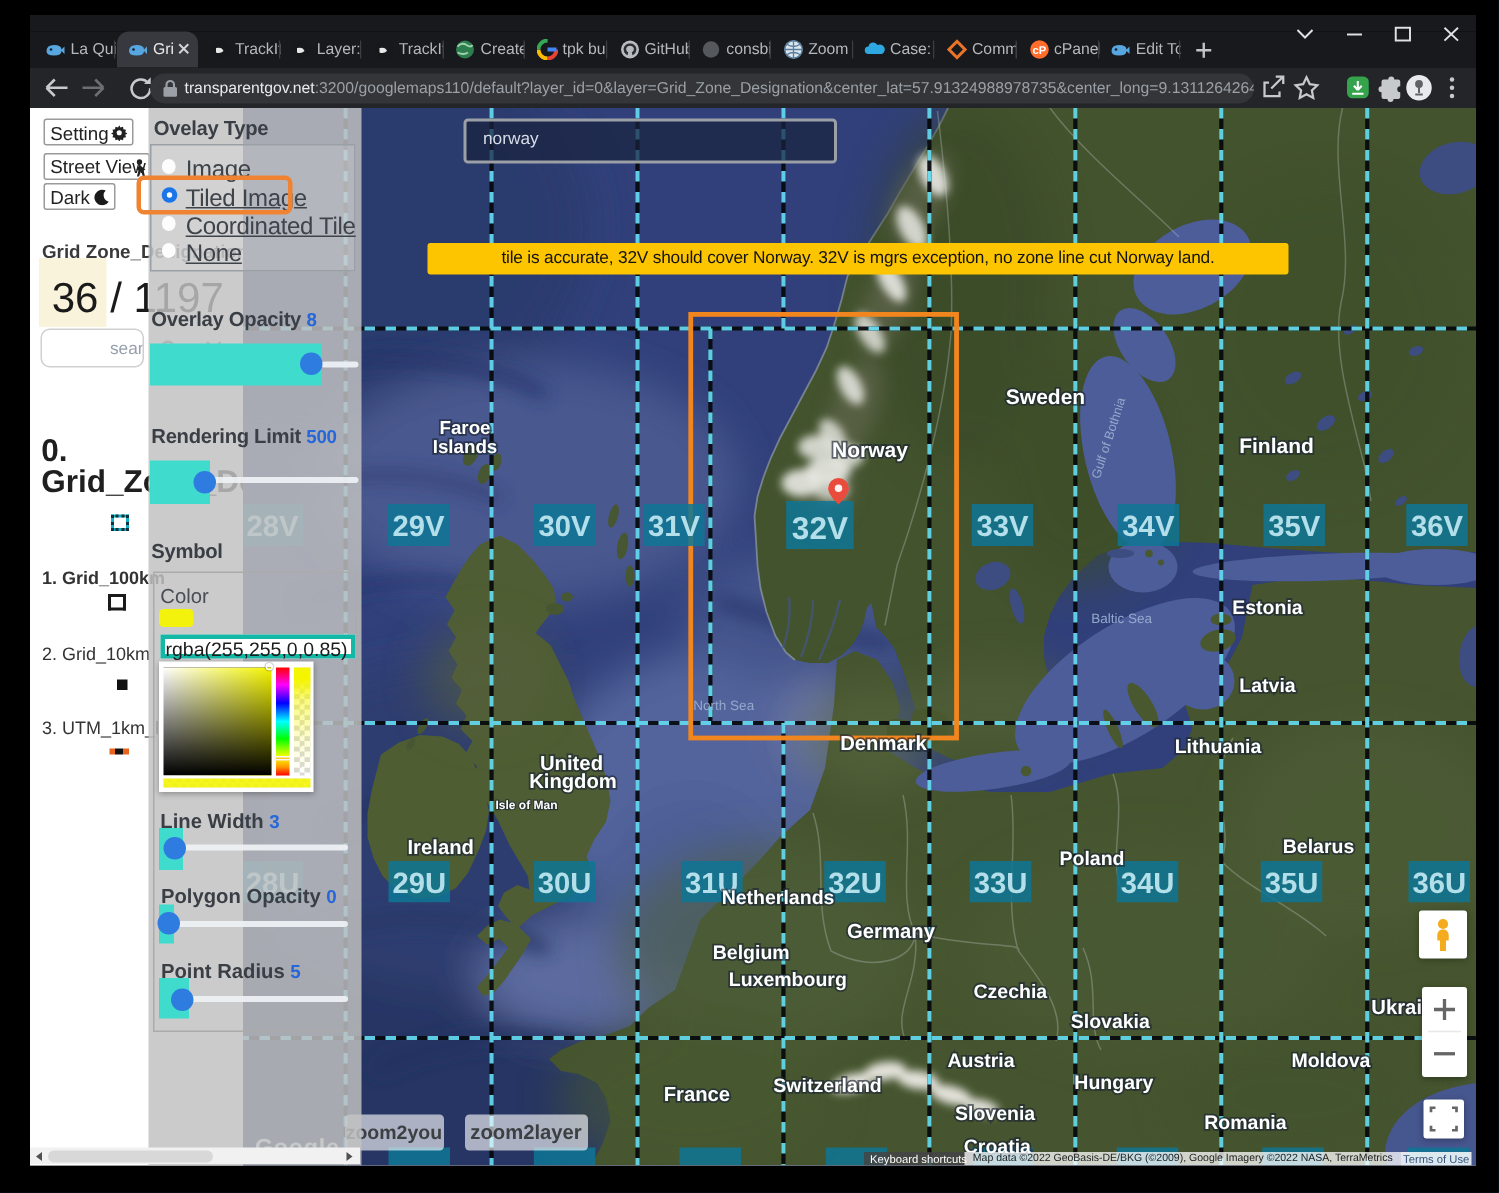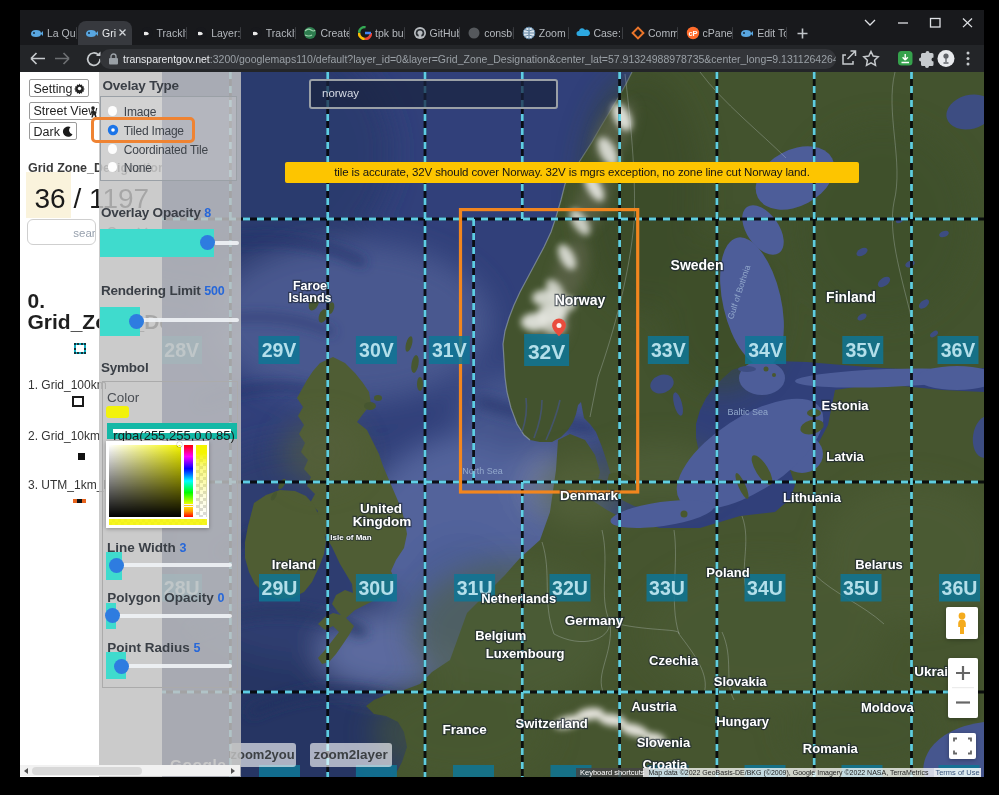--- a/index.html
+++ b/index.html
@@ -24,21 +24,21 @@
   #content { left:20px; top:72px; width:964px; height:705px; background:#fff; overflow:hidden; }
   
   #sidebar { left:0; top:0; width:142px; height:705px; background:#fff; overflow:hidden; }
   .sbtn { position:absolute; left:8.5px; background:#fff; border:1px solid #9a9a9a;
     border-radius:2px; font-size:12.5px; color:#222; padding:1.5px 4px; height:18px;
     white-space:nowrap; }
   
   #panel { left:78.5px; top:0; width:142.5px; height:705px;
     background:rgba(193,193,193,0.84); }
   .ptitle { position:absolute; font-size:13.5px; font-weight:600; color:#3a3f46; letter-spacing:-0.2px; }
-  .plabel { position:absolute; font-size:12px; color:#3f444b; letter-spacing:-0.2px; }
+  .plabel { position:absolute; font-size:16px; color:#3f444b; letter-spacing:-0.2px;text-decoration:underline; }
   .bluev  { font-size:12.5px; font-weight:700; color:#2667d9; }
   .teal { position:absolute; background:#3fdbcd; }
   .knob { position:absolute; width:15px; height:15px; border-radius:50%; background:#2e7ce0; }
   .track { position:absolute; height:4px; border-radius:2px; background:rgba(240,243,246,0.9); }
 </style>
 </head>
 <body>
 <div id="stage">
   <div id="titlebar" class="abs"></div>
   <div id="tabstrip" class="abs">
@@ -511,21 +511,21 @@
         </div>
       <svg class="abs" style="left:86px;top:154px" width="44" height="14" viewBox="0 0 44 14">
         <circle cx="6" cy="6" r="4.2" fill="none" stroke="#707070" stroke-width="1.6"></circle>
         <path d="M9.2 9.2 l3.2 3.2" stroke="#707070" stroke-width="1.6"></path>
         <path d="M32 2 l9 9 M41 2 l-9 9" stroke="#707070" stroke-width="1.6"></path>
       </svg>
       <div class="abs" style="left:7.5px;top:216.5px;font-size:21px;font-weight:bold;color:#1f1f1f;">0.</div>
       <div class="abs" style="left:7.5px;top:238px;font-size:21px;font-weight:bold;color:#1f1f1f;white-space:nowrap;">Grid_Zone_Desig</div>
       <div class="abs" style="left:54px;top:271px;width:12px;height:11px;border:2px dashed #13b0c4;background:rgba(255,255,255,.6);"></div>
       <div class="abs" style="left:54px;top:271px;width:12px;height:11px;border:2px dashed #14141a;border-style:dotted;opacity:.8"></div>
-      <div class="abs" style="left:8px;top:306px;font-size:12px;color:#333;white-space:nowrap;">1. Grid_100km</div>
+      <div class="abs" style="left:8px;top:306px;font-size:12px;color:#333;white-space:nowrap;font-weight:bold;">1. Grid_100km</div>
       <div class="abs" style="left:52px;top:324px;width:12px;height:11px;border:2px dashed #1a1a1a;"></div>
       <div class="abs" style="left:8px;top:356.6px;font-size:12px;color:#333;white-space:nowrap;">2. Grid_10km</div>
       <div class="abs" style="left:58.3px;top:381px;width:7px;height:6.5px;background:#111;"></div>
       <div class="abs" style="left:8px;top:406px;font-size:12px;color:#333;white-space:nowrap;">3. UTM_1km_lines_usa</div>
       <div class="abs" style="left:53px;top:427px;width:13px;height:3.5px;background:linear-gradient(to right,#e8641e 0 4px,#111 4px 9px,#e8641e 9px);"></div>
     </div>
     <div id="panel" class="abs">
       <div class="ptitle" style="left:4px;top:5.6px;">Ovelay Type</div>
       <div class="abs" style="left:1.8px;top:23.8px;width:136.6px;height:85.5px;border:1px solid #9aa0a6;background:rgba(255,255,255,.14);"></div>
       <div class="abs" style="left:9.2px;top:34.2px;width:9.6px;height:9.6px;border-radius:50%;background:#fdfdfd;"></div>
@@ -545,21 +545,21 @@
       <div class="track" style="left:115.2px;top:169px;width:25.1px;"></div>
       <div class="knob" style="left:101.4px;top:163px;"></div>
       <div class="ptitle" style="left:2.4px;top:211px;font-size:13.5px;">Rendering Limit <span class="bluev">500</span></div>
       <div class="teal" style="left:1.4px;top:235.3px;width:40.6px;height:28.9px;"></div>
       <div class="track" style="left:43.4px;top:246px;width:96.9px;"></div>
       <div class="knob" style="left:30.2px;top:242.2px;"></div>
       <div class="ptitle" style="left:2.4px;top:288px;">Symbol</div>
       <div class="abs" style="left:3.4px;top:309px;width:136.5px;height:306.6px;border:1px solid #ababab;"></div>
       <div class="abs" style="left:8.4px;top:317.6px;font-size:13.5px;color:#4a4e54;">Color</div>
       <div class="abs" style="left:7.9px;top:334.3px;width:23.1px;height:12px;background:#f2f20c;border-radius:3px;"></div>
-      <div class="abs" style="left:8.8px;top:351.1px;width:129.6px;height:15.5px;background:#fff;border:6px solid #14b8a6;font-size:13px;color:#1c1c1c;line-height:14px;white-space:nowrap;">rgba(255,255,0,0.85)</div>
+      <div class="abs" style="left:8.8px;top:351.1px;width:129.6px;height:15.5px;background:#fff;border:3px solid #14b8a6;font-size:13px;color:#1c1c1c;line-height:14px;white-space:nowrap;">rgba(255,255,0,0.85)</div>
       <div class="abs" style="left:7.9px;top:369px;width:103.1px;height:87.2px;background:#fff;box-shadow:0 1px 4px rgba(0,0,0,.3);"></div>
       <div class="abs" style="left:10.3px;top:373.3px;width:72.1px;height:72.1px;background:linear-gradient(to top,#000,rgba(0,0,0,0)),linear-gradient(to right,#fff,#f5f500);"></div>
       <div class="abs" style="left:78px;top:370px;width:5px;height:5px;border:1px solid #fff;border-radius:50%;box-shadow:0 0 1px #000;"></div>
       <div class="abs" style="left:85.2px;top:373.3px;width:9.6px;height:72.1px;background:linear-gradient(to bottom,#f00 0%,#f0f 16%,#00f 33%,#0ff 50%,#0f0 66%,#ff0 83%,#f90 92%,#f00 100%);"></div>
       <div class="abs" style="left:84.2px;top:431.5px;width:11.6px;height:3px;border:1px solid #f8f8f8;background:rgba(255,160,60,.5);"></div>
       <div class="abs" style="left:97.9px;top:373.3px;width:10.8px;height:72.1px;background:conic-gradient(#d9d9d9 0 25%,#fff 0 50%,#d9d9d9 0 75%,#fff 0) 0 0/7px 7px;"></div>
       <div class="abs" style="left:97.9px;top:373.3px;width:10.8px;height:72.1px;background:linear-gradient(to bottom,#f5f500 0 11%,rgba(245,245,0,.5) 30%,rgba(245,245,0,.15) 70%,rgba(245,245,0,0));"></div>
       <div class="abs" style="left:10.3px;top:447.3px;width:98.4px;height:5.7px;background:conic-gradient(#d9d9d9 0 25%,#fff 0 50%,#d9d9d9 0 75%,#fff 0) 0 0/6px 6px;"></div>
       <div class="abs" style="left:10.3px;top:447.3px;width:98.4px;height:5.7px;background:rgba(245,245,0,.88);"></div>
       <div class="abs" style="left:8.4px;top:468px;font-size:13.5px;font-weight:600;color:#3a3f46;">Line Width <span class="bluev">3</span></div>

